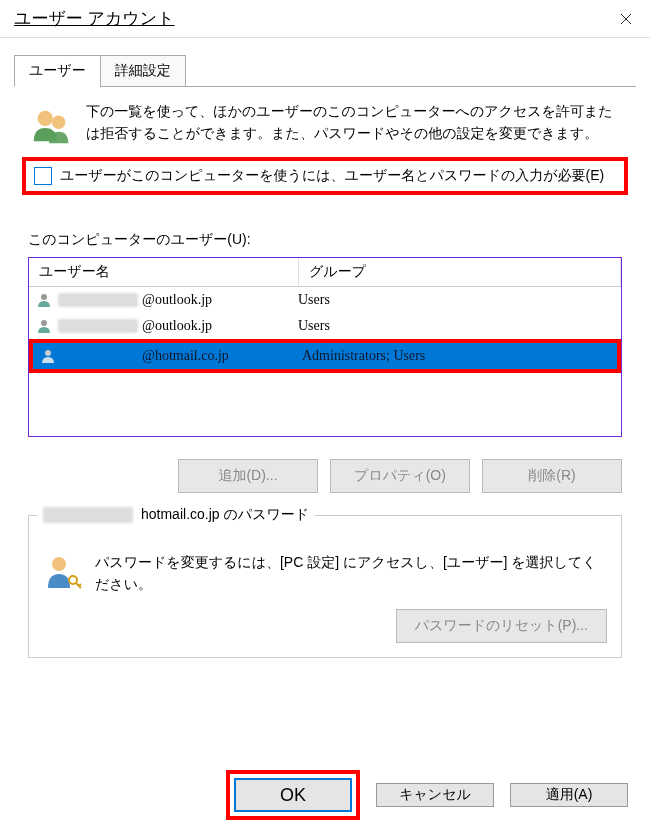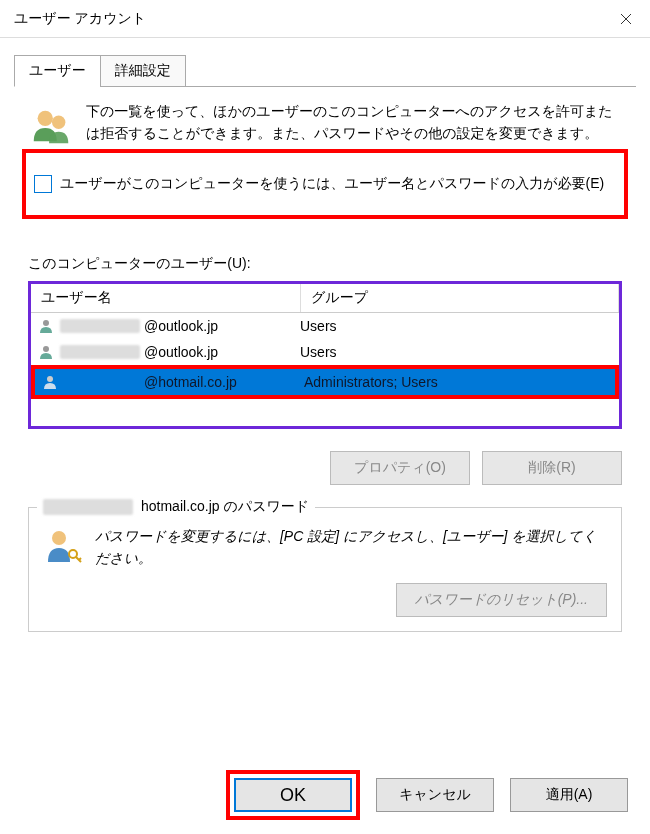--- a/index.html
+++ b/index.html
@@ -14,21 +14,21 @@
     overflow: hidden;
   }
   .titlebar {
     display: flex;
     align-items: center;
     justify-content: space-between;
     height: 38px;
     padding-left: 14px;
     border-bottom: 1px solid #ddd;
   }
-  .titlebar-title { font-size: 14px; }
+  .titlebar-title { font-size: 17px; text-decoration: underline; }
   .close-btn {
     width: 48px; height: 38px;
     display: flex; align-items: center; justify-content: center;
     font-size: 18px; color: #333;
   }
   .tabs {
     display: flex;
     margin: 16px 14px 0 14px;
     border-bottom: 1px solid #aaa;
   }
@@ -52,40 +52,41 @@
   }
   .intro-icon {
     width: 46px; height: 46px;
     flex: 0 0 46px;
     margin-right: 12px;
     margin-top: 2px;
   }
   .intro-text { font-size: 14px; line-height: 1.55; }
   .highlight-box {
     border: 4px solid #ff0000;
-    padding: 22px 8px;
-    margin: 0 -6px;
+    padding: 6px 8px;
+    margin: 8px -6px;
     display: flex;
     align-items: center;
   }
   .checkbox {
     width: 18px; height: 18px;
     border: 1px solid #0078d7;
     margin-right: 8px;
     flex: 0 0 18px;
     background: #fff;
   }
   .checkbox-label { font-size: 14px; }
   .list-section { margin-top: 36px; }
   .list-label { font-size: 14px; margin-bottom: 8px; }
   .user-list {
-    border: 3px solid #6d28d9;
-    height: 148px;
+    border: 1px solid #6d28d9;
+    height: 180px;
     overflow: auto;
     position: relative;
+    font-family: Liberation Serif, serif;
   }
   .list-header {
     display: flex;
     background: #fff;
     border-bottom: 1px solid #ccc;
   }
   .list-header > div {
     padding: 5px 10px;
     font-size: 14px;
     border-right: 1px solid #ddd;
@@ -147,21 +148,21 @@
   }
   .panel-title-wrap {
     position: absolute;
     top: -10px; left: 8px;
     background: #fff;
     padding: 0 6px;
     display: flex; align-items: center;
     gap: 4px;
     font-size: 14px;
   }
-  .panel-body { display: flex; margin-top: 6px; font-style: italic; }
+  .panel-body { display: flex; margin-top: 24px; }
   .panel-icon {
     width: 40px; height: 40px;
     flex: 0 0 40px;
     margin-right: 12px;
   }
   .panel-text { font-size: 14px; line-height: 1.55; flex: 1; }
   .dialog-btns {
     position: absolute;
     bottom: 14px; right: 22px;
     display: flex; align-items: center; gap: 16px;
@@ -171,21 +172,21 @@
     padding: 4px;
   }
   .ok-btn {
     min-width: 118px; height: 34px;
     border: 2px solid #0078d7;
     background: #e5e5e5;
     display: flex; align-items: center; justify-content: center;
     font-size: 18px;
   }
   .std-btn {
-    min-width: 118px; height: 34px;
+    min-width: 118px; height: 24px;
     border: 1px solid #999;
     background: #e5e5e5;
     display: flex; align-items: center; justify-content: center;
     font-size: 14px;
     text-align: center;
   }
 </style>
 </head>
 <body>
 
@@ -260,20 +261,21 @@
           <div class="name">
               <span style="width:80px;display:inline-block"></span>
               <span>@hotmail.co.jp</span>
             </div>
           <div class="group">Administrators; Users</div>
         </div>
       </div>
     </div>
 
     <div class="btn-row">
+      <div class="btn">追加(D)...</div>
       <div class="btn">プロパティ(O)</div>
       <div class="btn">削除(R)</div>
     </div>
   </div>
 
   <div class="panel">
     <div class="panel-title-wrap">
       <span class="blur" style="width:90px;height:16px"></span>
       <span>hotmail.co.jp のパスワード</span>
     </div>

